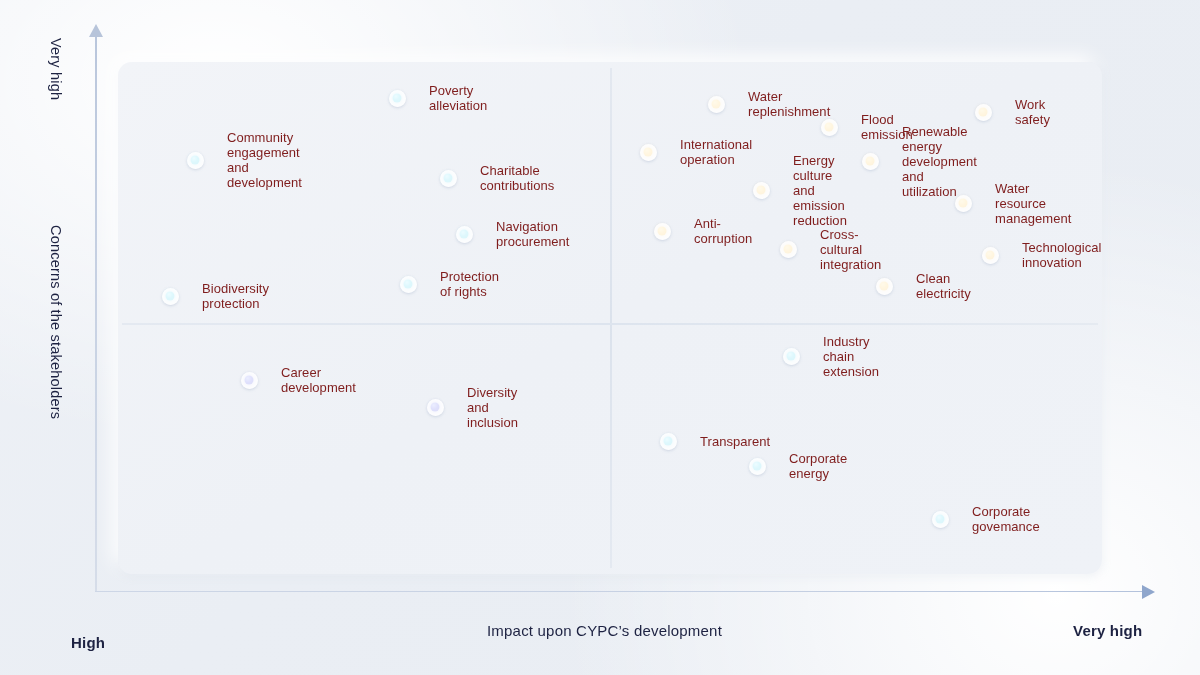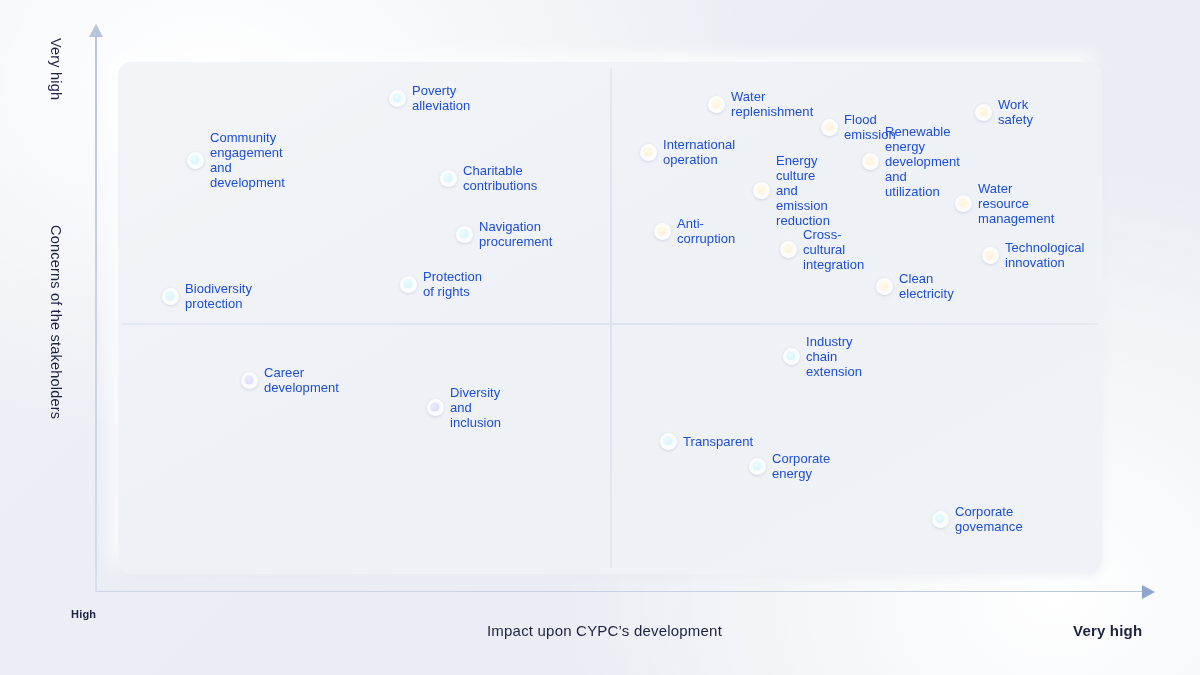--- a/index.html
+++ b/index.html
@@ -84,23 +84,23 @@
   #y-label-veryhigh {
     left: 48px;
     top: 38px;
   }
   #y-axis-title {
     left: 48px;
     top: 225px;
   }
   #x-label-high {
     left: 71px;
-    top: 608px;
+    top: 634px;
     font-weight: bold;
-    font-size: 11px;
+    font-size: 15px;
   }
   #x-axis-title {
     left: 487px;
     top: 622px;
     font-size: 15px;
     font-weight: normal;
   }
   #x-label-veryhigh {
     left: 1073px;
     top: 622px;
@@ -178,26 +178,26 @@
     background: radial-gradient(circle at 38% 32%, #ffd970 0%, #fcbe2e 48%, #f2a812 100%);
     box-shadow: 0 0 4px rgba(245,175,25,0.5);
   }
   .dot.blue {
     background: radial-gradient(circle at 36% 30%, #7b8cff 0%, #2b32e8 50%, #1a1fd0 100%);
     box-shadow: 0 0 4px rgba(40,50,225,0.5);
   }
 
   .point-label {
     position: absolute;
-    left: 15px;
+    left: 32px;
     top: 50%;
     transform: translateY(-50%);
     font-size: 13px;
     line-height: 15px;
-    color: #1d4ed8;
+    color: #7f1d1d;
     white-space: pre-line;
     letter-spacing: 0.05px;
   }
 </style>
 </head>
 <body>
 
 <div id="stage">
 
   <div id="y-axis-line" class="axis-line"></div>

